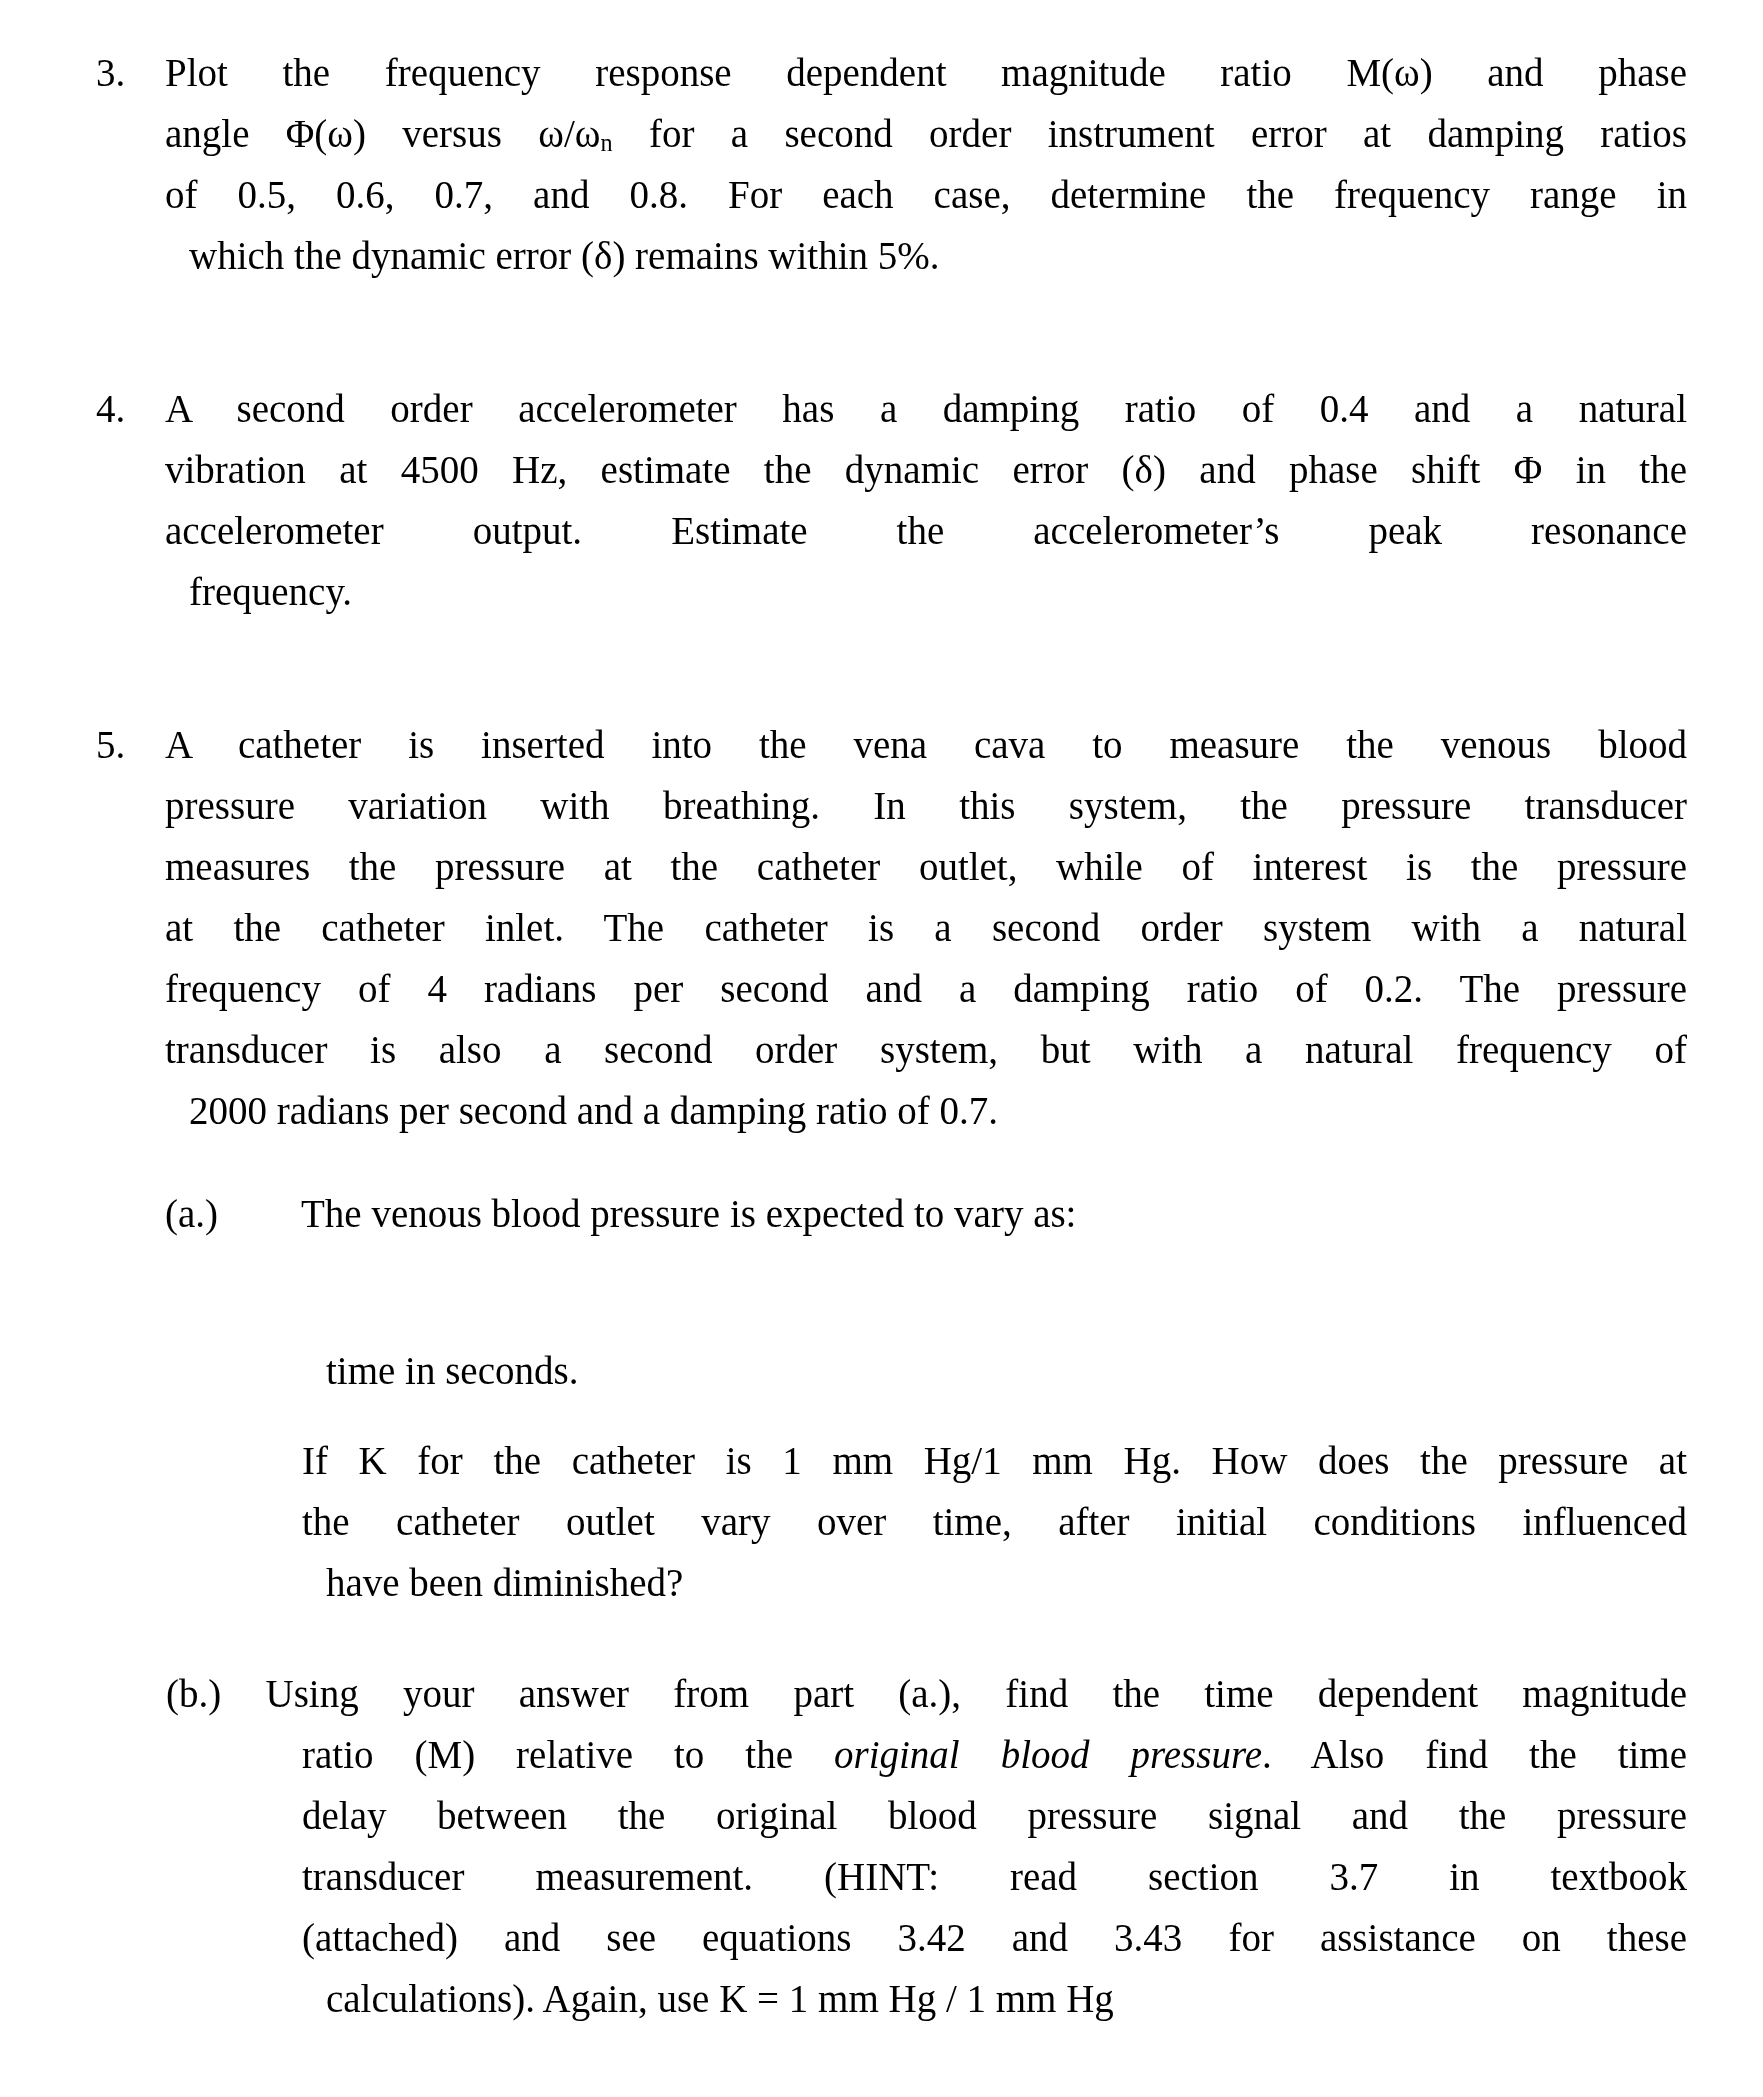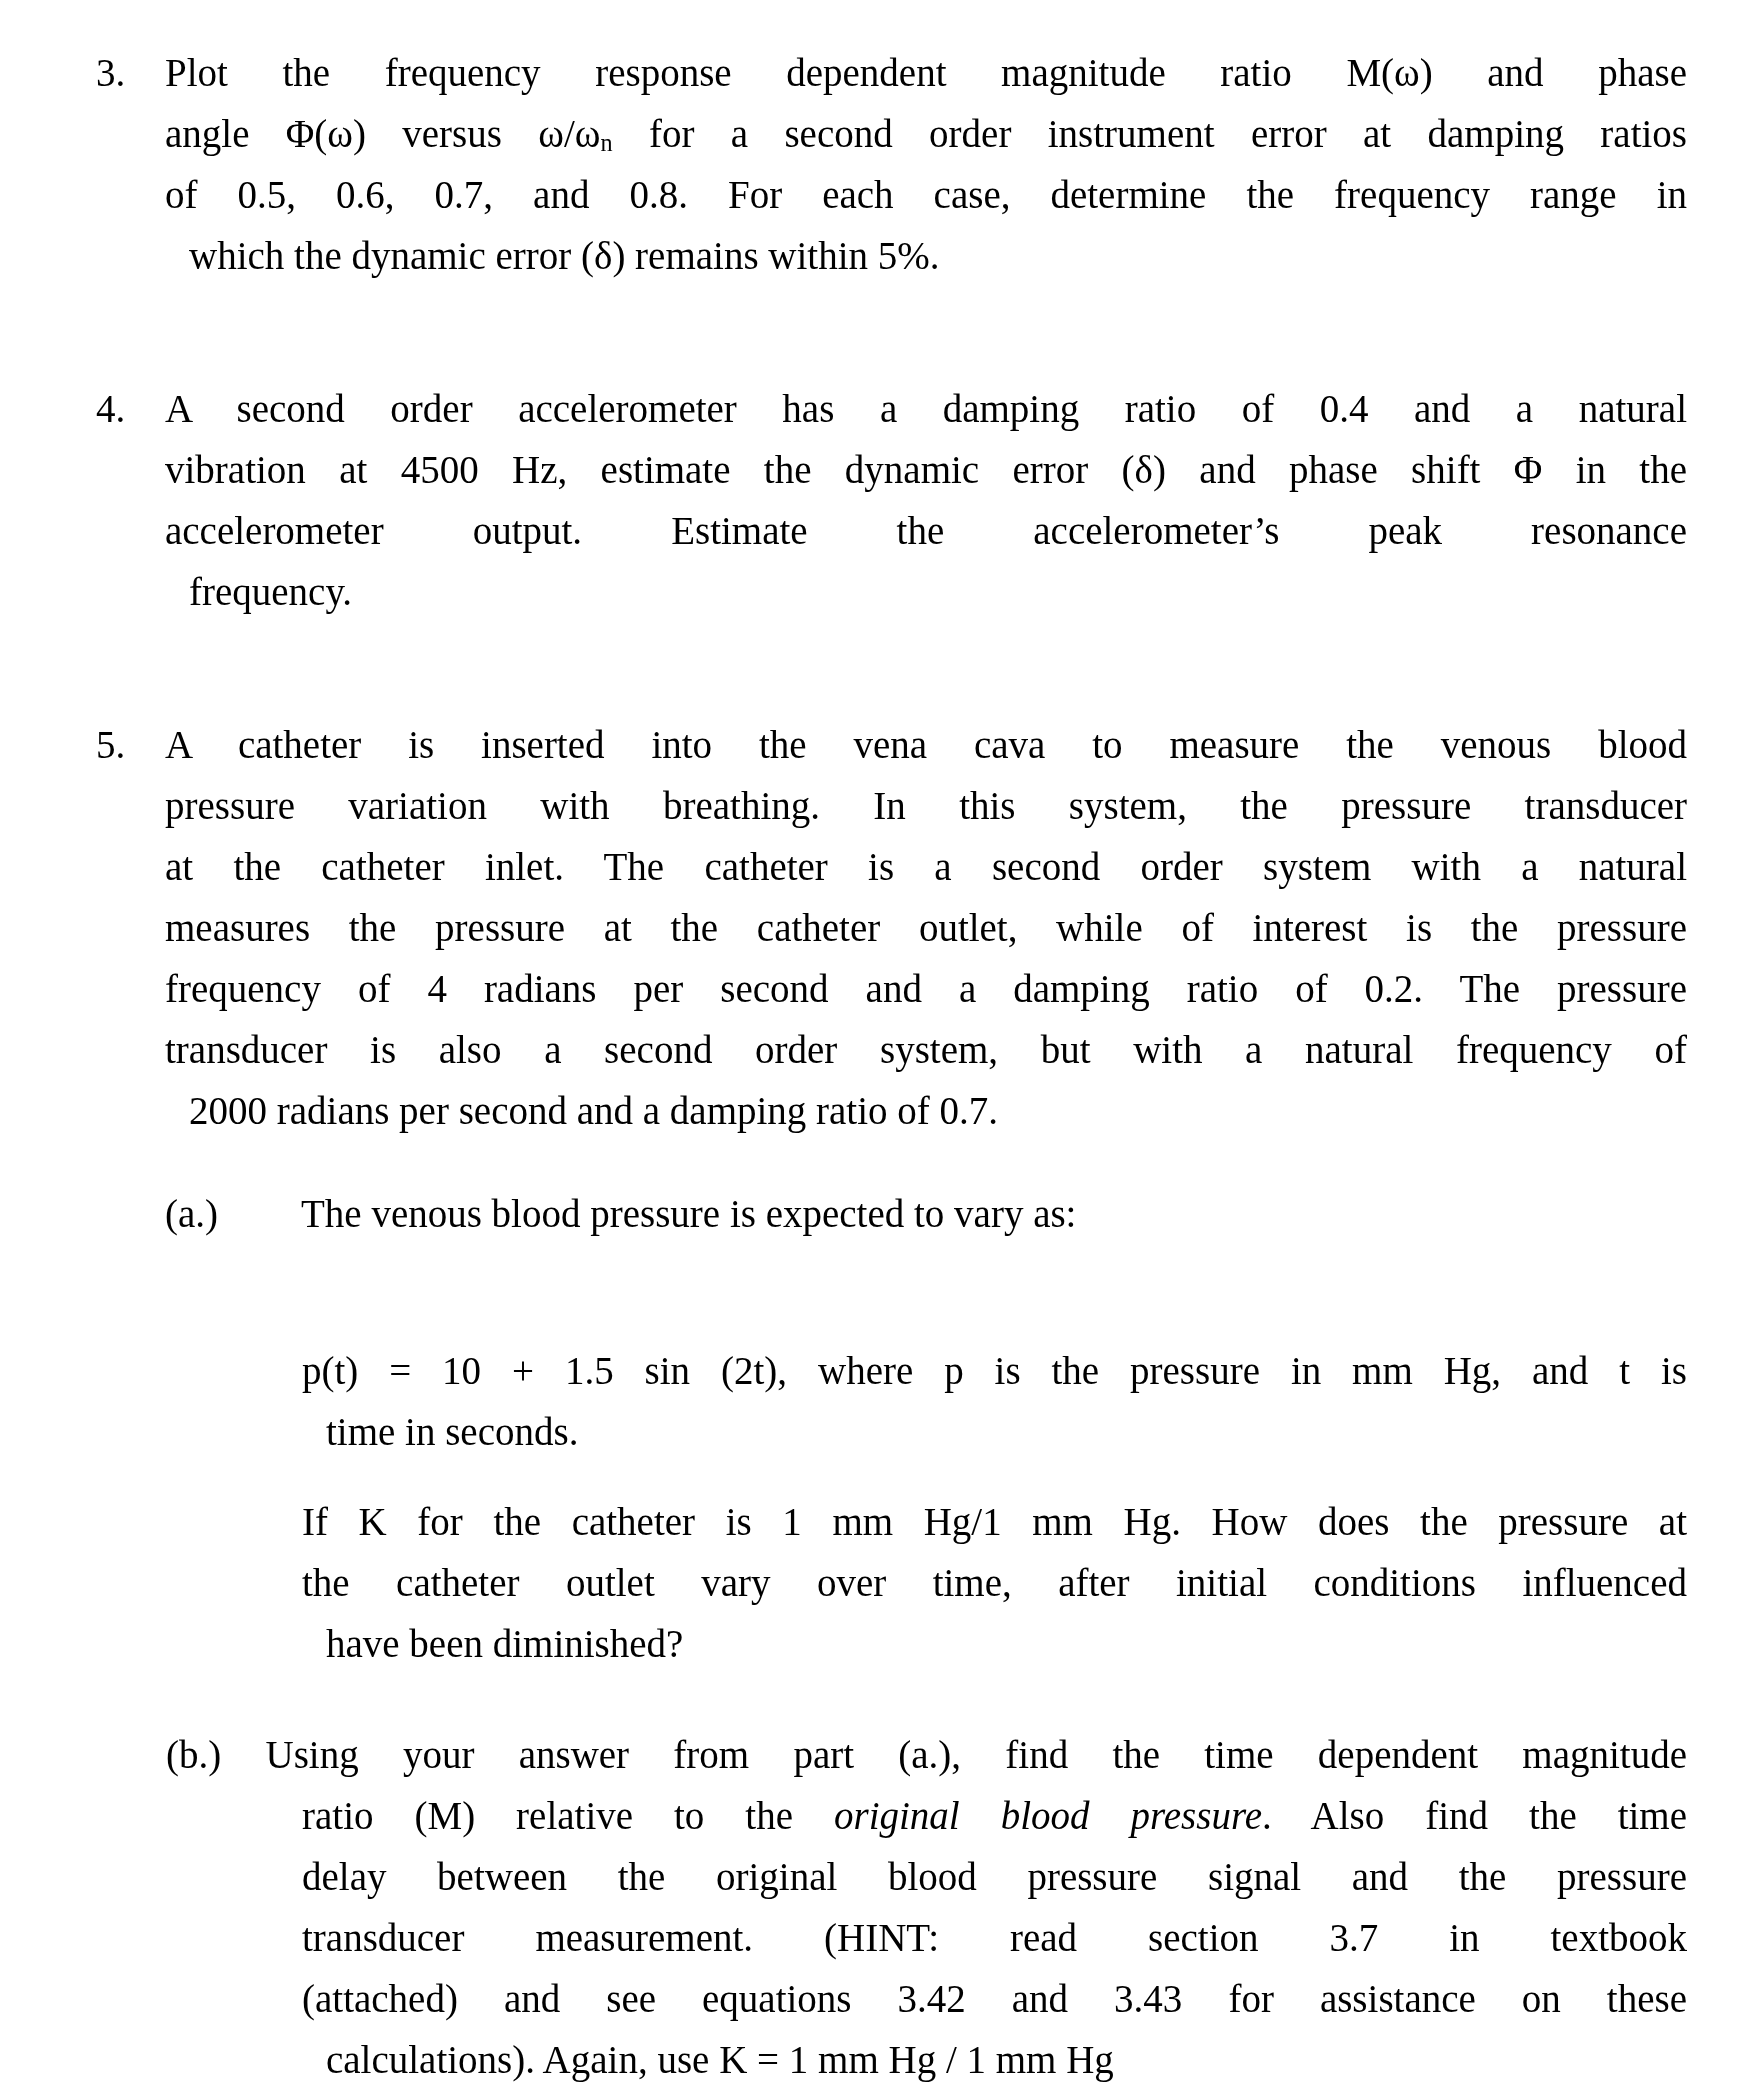--- a/index.html
+++ b/index.html
@@ -107,34 +107,33 @@
     <div class="jl">A second order accelerometer has a damping ratio of 0.4 and a natural</div>
     <div class="jl">vibration at 4500 Hz, estimate the dynamic error (δ) and phase shift Φ in the</div>
     <div class="jl">accelerometer output. Estimate the accelerometer’s peak resonance</div>
     <div class="ll">frequency.</div>
   </section>
 
   <section class="problem gap-p5">
     <span class="num">5.</span>
     <div class="jl">A catheter is inserted into the vena cava to measure the venous blood</div>
     <div class="jl">pressure variation with breathing. In this system, the pressure transducer</div>
+    <div class="jl">measures the pressure at the catheter outlet, while of interest is the pressure</div>
     <div class="jl">at the catheter inlet. The catheter is a second order system with a natural</div>
-    <div class="jl">measures the pressure at the catheter outlet, while of interest is the pressure</div>
     <div class="jl">frequency of 4 radians per second and a damping ratio of 0.2. The pressure</div>
     <div class="jl">transducer is also a second order system, but with a natural frequency of</div>
     <div class="ll">2000 radians per second and a damping ratio of 0.7.</div>
   </section>
 
   <div class="part-a-row">
     <span class="part-label">(a.)</span>
     <span class="part-a-text">The venous blood pressure is expected to vary as:</span>
   </div>
 
   <div class="subpara gap-eq">
-    <div class="jl">p(t) = 10 + 1.5 sin (2t), where p is the pressure in mm Hg, and t is</div>
     <div class="ll">time in seconds.</div>
   </div>
 
   <div class="subpara gap-ifk">
     <div class="jl">If K for the catheter is 1 mm Hg/1 mm Hg. How does the pressure at</div>
     <div class="jl">the catheter outlet vary over time, after initial conditions influenced</div>
     <div class="ll">have been diminished?</div>
   </div>
 
   <div class="part-b">

